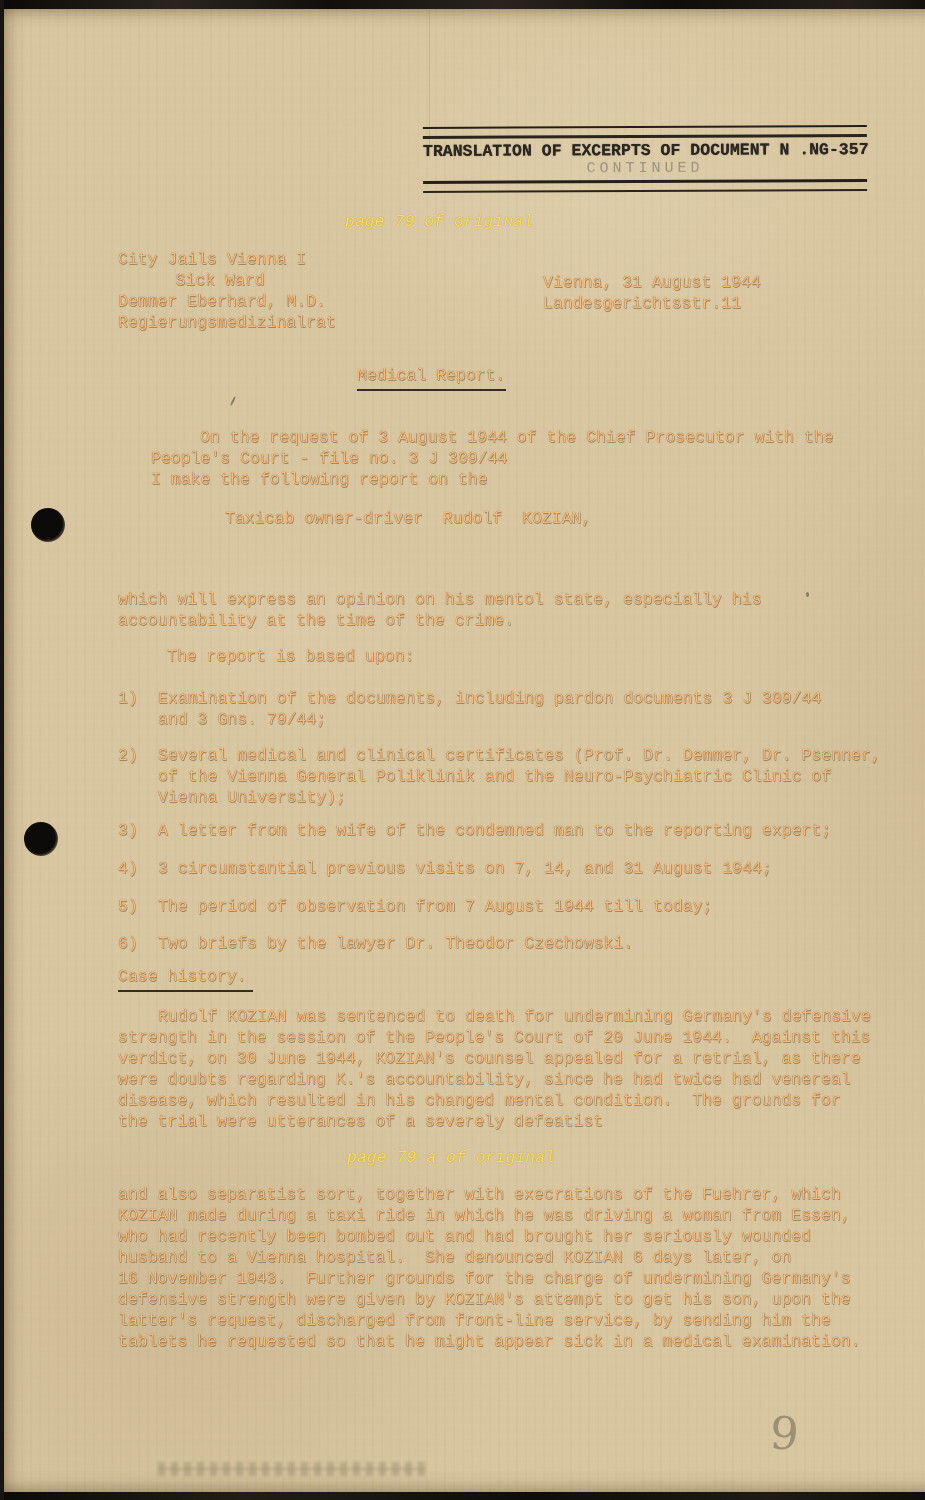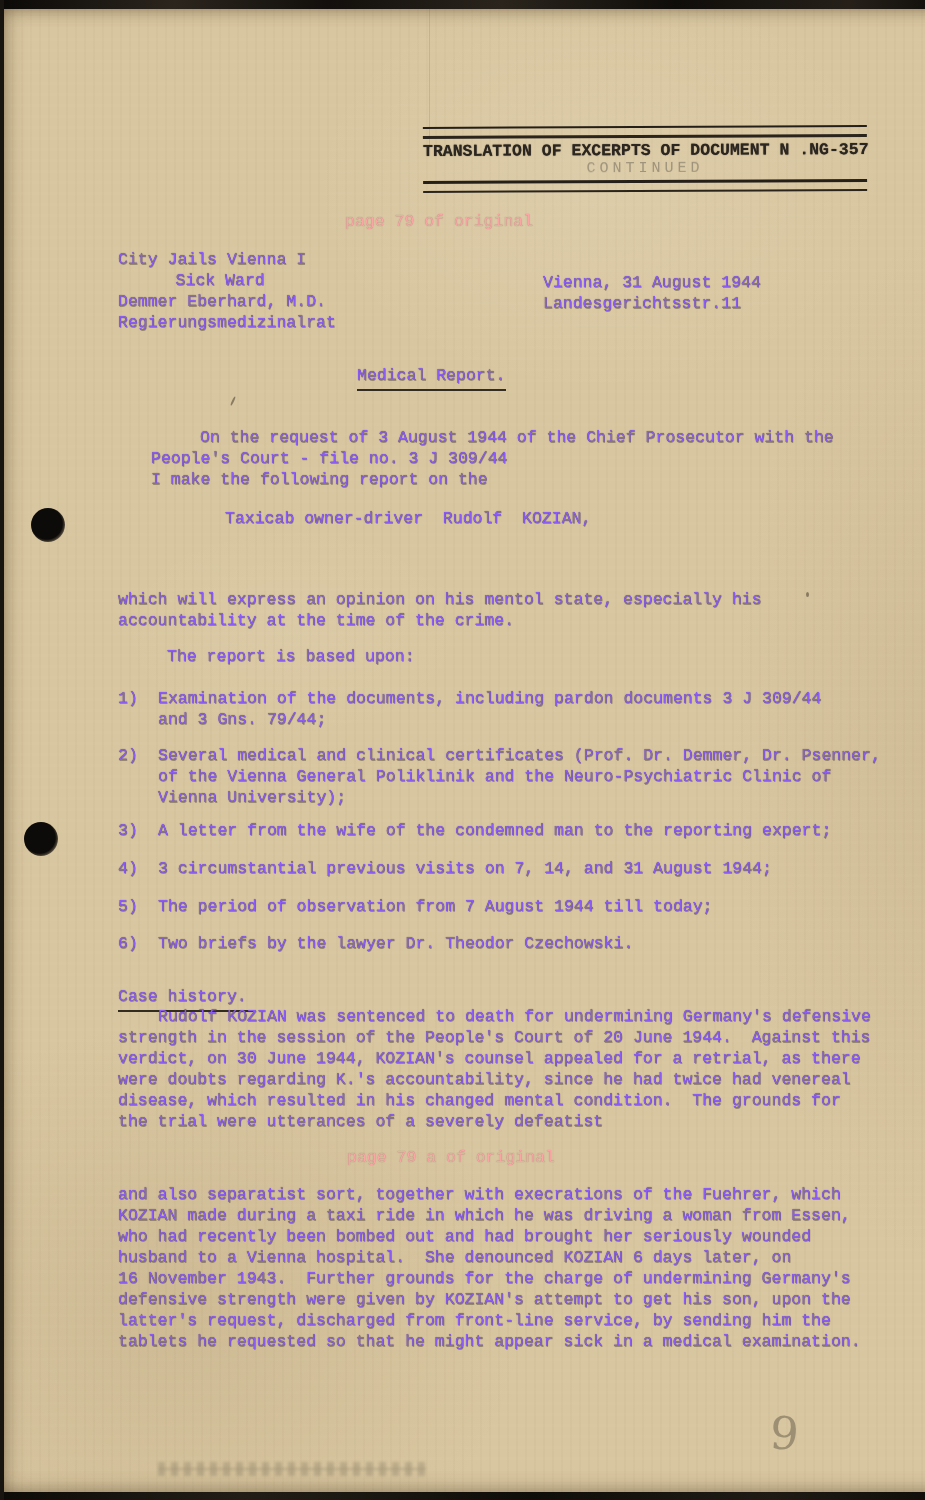--- a/index.html
+++ b/index.html
@@ -16,24 +16,24 @@
       radial-gradient(ellipse 500px 420px at 18% 88%, rgba(130,104,64,0.12), transparent 70%),
       radial-gradient(ellipse 300px 700px at 99% 50%, rgba(125,100,62,0.10), transparent 75%),
       radial-gradient(ellipse 260px 160px at 30% 42%, rgba(255,250,235,0.07), transparent 70%),
       repeating-linear-gradient(90deg, rgba(120,96,58,0.035) 0 2px, rgba(0,0,0,0) 2px 9px),
       repeating-linear-gradient(0deg, rgba(255,250,235,0.025) 0 3px, rgba(0,0,0,0) 3px 11px);
     box-shadow: inset 10px 0 22px -10px rgba(70,52,28,0.45),
                 inset -8px 0 18px -8px rgba(70,52,28,0.30),
                 inset 0 12px 20px -12px rgba(70,52,28,0.40),
                 inset 0 -12px 22px -12px rgba(70,52,28,0.40);}
   .crease{position:absolute;left:429px;top:9px;width:1px;height:140px;background:rgba(92,72,42,0.16);}
-  .t{position:absolute;font-size:16.5px;line-height:21px;color:#8b5cf6;white-space:pre-wrap;
+  .t{position:absolute;font-size:16.5px;line-height:21px;color:#fdba74;white-space:pre-wrap;
      text-shadow:0 0 0.8px rgba(55,46,35,0.85), 0.5px 0.5px 0.6px rgba(55,46,35,0.35);}
   .dark{color:#2c2620;font-weight:bold;text-shadow:0 0 1px rgba(35,29,22,0.9);}
-  .faded{color:#fca5a5;text-shadow:0 0 1px rgba(123,112,96,0.8);}
+  .faded{color:#fde047;text-shadow:0 0 1px rgba(123,112,96,0.8);font-style:italic;}
   .indent{text-indent:49px;margin-left:33px;}
   .indent-sm{text-indent:40px;}
   .hdr{position:absolute;left:423px;top:126px;width:444px;transform:rotate(-0.25deg);}
   .rule{height:7px;}
   .rule-top{border-top:2px solid #241f18;border-bottom:3px solid #2a241c;}
   .rule-bottom{border-top:3px solid #241f18;border-bottom:2px solid #2a241c;margin-top:3px;}
   .hdr-title{position:relative;font-size:16.5px;line-height:20px;margin-top:3px;white-space:nowrap;}
   .hdr-sub{text-align:center;font-size:15px;line-height:16px;letter-spacing:4px;color:#9d927b;
      filter:blur(0.6px);text-shadow:none;font-weight:normal;}
   .u{border-bottom:2.5px solid #332c23;padding-bottom:3px;}
@@ -112,21 +112,21 @@
   </div>
   <div class="t item" style="top:896px;">
     <span class="num">5)</span>
     <span class="txt">The period of observation from 7 August 1944 till today;</span>
   </div>
   <div class="t item" style="top:933px;">
     <span class="num">6)</span>
     <span class="txt">Two briefs by the lawyer Dr. Theodor Czechowski.</span>
   </div>
 
-  <div class="t u" style="left:118px;top:966px;padding-right:6px;margin-top:20px;">Case history.</div>
+  <div class="t u" style="left:118px;top:966px;padding-right:6px;">Case history.</div>
   <div class="t indent-sm" style="left:118px;top:1006px;width:792px;">Rudolf KOZIAN was sentenced to death for undermining Germany's defensive
 strength in the session of the People's Court of 20 June 1944.  Against this
 verdict, on 30 June 1944, KOZIAN's counsel appealed for a retrial, as there
 were doubts regarding K.'s accountability, since he had twice had venereal
 disease, which resulted in his changed mental condition.  The grounds for
 the trial were utterances of a severely defeatist</div>
 
   <div class="t faded" style="left:347px;top:1147px;">page 79 a of original</div>
 
   <div class="t" style="left:118px;top:1184px;width:792px;">and also separatist sort, together with execrations of the Fuehrer, which

